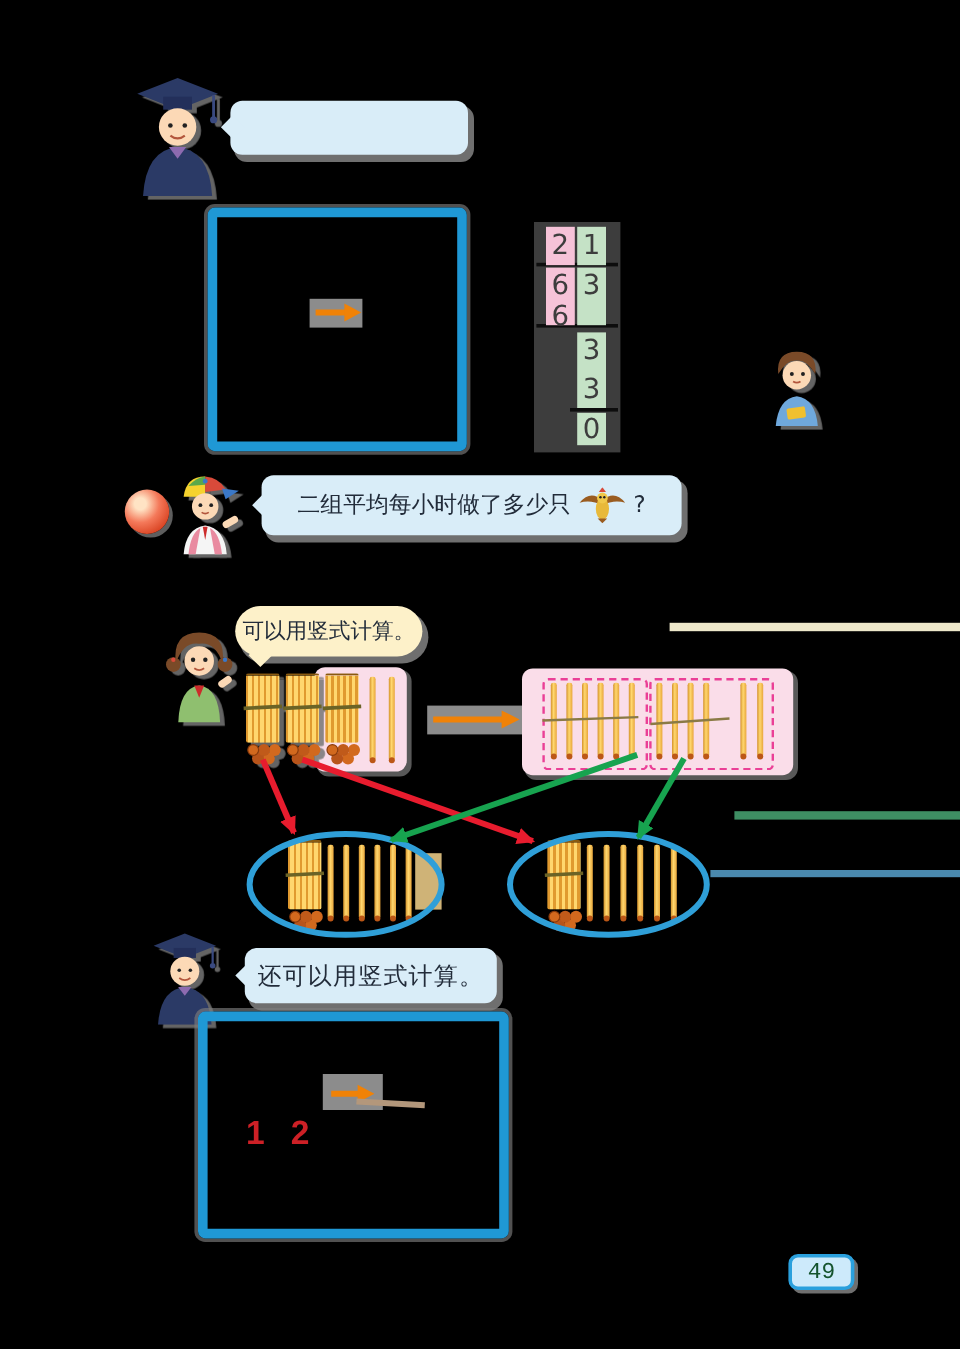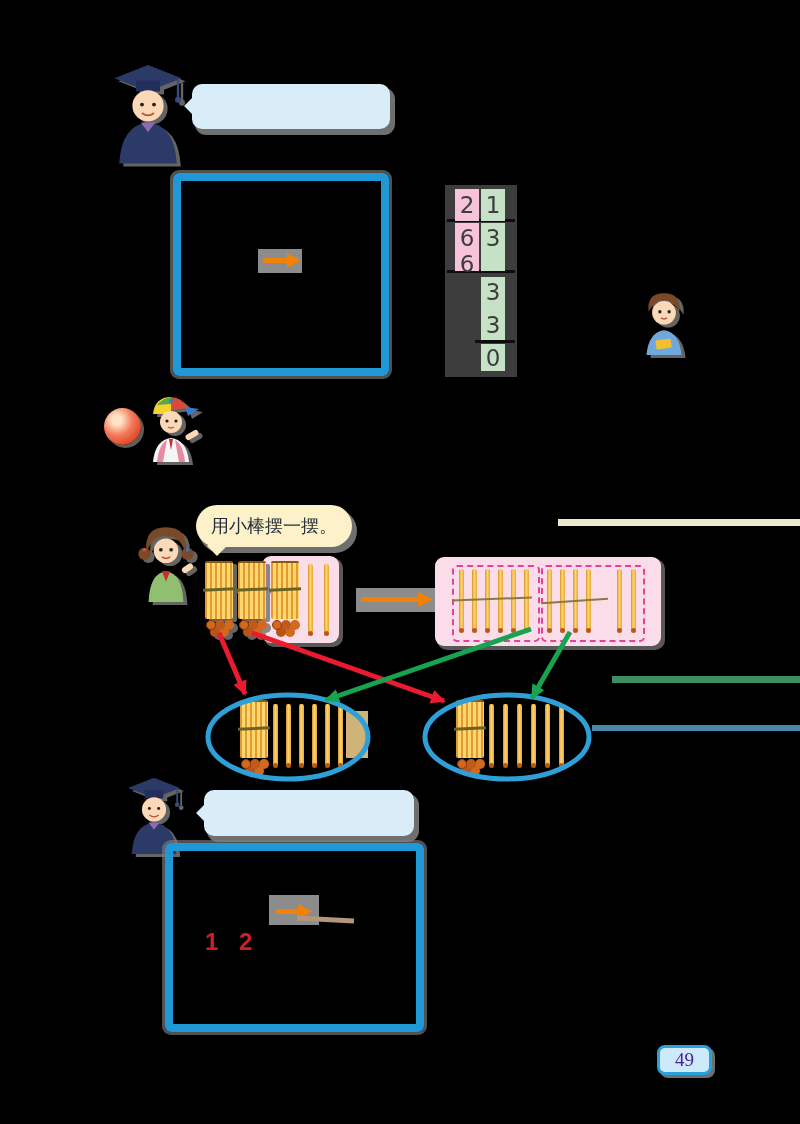--- a/index.html
+++ b/index.html
@@ -48,27 +48,27 @@
 
   .panel{position:absolute;background:var(--panel_pink);border-radius:9px;
          box-shadow:3px 3px 0 1px rgba(118,118,118,.75);}
   .dashed{position:absolute;border:2px dashed var(--dashed_magenta);border-radius:5px;}
   .string{position:absolute;height:2px;background:#8a7a45;z-index:4;}
 
   .grayband{position:absolute;background:#8c8c8c;}
   .tanline{position:absolute;height:5px;background:#b3977b;}
   .decor{position:absolute;}
 
-  .rednum{position:absolute;color:var(--red_number);font-size:24px;font-weight:bold;
+  .rednum{position:absolute;color:var(--red_number);font-size:28px;font-weight:bold;
           letter-spacing:7px;font-family:"Liberation Sans",sans-serif;}
 
   .badge{position:absolute;left:657px;top:1045px;width:55px;height:30px;border-radius:8px;
          border:3px solid var(--page_badge_border);background:var(--page_badge_fill);
-         display:flex;align-items:center;justify-content:center;font-size:19px;color:#4c1d95;
-         font-family:Liberation Serif, serif;box-shadow:3px 3px 0 #6f6f6f;box-sizing:border-box;}
+         display:flex;align-items:center;justify-content:center;font-size:19px;color:#14532d;
+         font-family:Liberation Mono, monospace;box-shadow:3px 3px 0 #6f6f6f;box-sizing:border-box;}
 
   .ball{position:absolute;left:104px;top:408px;width:37px;height:37px;border-radius:50%;
         background:radial-gradient(circle at 35% 32%,#ffe3c4 0 14%,#f4795a 45%,#d8401f 80%);
         box-shadow:3px 3px 0 rgba(118,118,118,.8);}
 
   svg{display:block;}
   .overlay{position:absolute;left:0;top:0;z-index:5;pointer-events:none;}
 </style>
 </head>
 <body>
@@ -154,24 +154,38 @@
       <circle cx="24" cy="29" r="1.6" fill="#222"></circle>
         <circle cx="33" cy="29" r="1.6" fill="#222"></circle>
       <path d="M25,35 Q28,37 31,35" stroke="#b3563c" fill="none" stroke-width="1.4"></path>
       <path d="M10,70 Q12,48 28,46 Q44,48 46,70 Z" fill="#f5f5f5"></path>
       <path d="M14,70 Q16,52 24,48 L20,70 Z" fill="#e98aa0"></path>
       <path d="M42,70 Q40,52 32,48 L36,70 Z" fill="#e98aa0"></path>
       <polygon points="26,47 30,47 28,58" fill="#cc2b2b"></polygon>
       <rect x="42" y="40" width="14" height="6" rx="3" fill="#fcd9b6" transform="rotate(-30 49 43)"></rect>
     </svg>
   </div>
+  <div class="bubble blue" style="left:218px;top:396px;width:350px;height:50px;font-size:19px;gap:6px;">
+    <span class="tail blue" style="left:-5px;top:18px;"></span>
+    <span>二组平均每小时做了多少只</span>
+    <svg width="40" height="30" viewBox="0 0 40 30">
+      <path d="M1,13 Q10,2 20,11 Q30,2 39,13 Q30,10 20,15 Q10,10 1,13 Z" fill="#9a5c20"></path>
+      <ellipse cx="20" cy="18" rx="5.5" ry="9" fill="#e8b93a"></ellipse>
+      <polygon points="16,26 24,26 20,30" fill="#9a5c20"></polygon>
+      <circle cx="20" cy="9" r="4.5" fill="#f0c84a"></circle>
+      <polygon points="17,4 23,4 20,0" fill="#d84a3a"></polygon>
+      <circle cx="18.4" cy="8.4" r="1" fill="#222"></circle>
+        <circle cx="21.6" cy="8.4" r="1" fill="#222"></circle>
+    </svg>
+    <span>?</span>
+  </div>
 
   <div class="bubble yellow" style="left:196px;top:505px;width:156px;height:42px;border-radius:22px;font-size:18px;">
     <span class="tail yellow" style="left:14px;top:34px;"></span>
-    <span>用小棒摆一摆。</span>
+    <span>可以用竖式计算。</span>
   </div>
   <div class="abs halo" style="left:134px;top:520px;">
     <svg width="64" height="82" viewBox="0 0 62 80">
       <circle cx="10" cy="33" r="6" fill="#7a4a28"></circle>
         <circle cx="52" cy="33" r="6" fill="#7a4a28"></circle>
       <circle cx="10" cy="29" r="1.8" fill="#d84a3a"></circle>
         <circle cx="52" cy="29" r="1.8" fill="#3a78c8"></circle>
       <path d="M12,32 Q9,7 31,7 Q53,7 50,32 Q44,14 31,16 Q18,14 12,32 Z" fill="#7a4a28"></path>
       <circle cx="31" cy="30" r="12" fill="#fcd9b6"></circle>
       <circle cx="26" cy="29" r="1.8" fill="#222"></circle>
@@ -293,20 +307,21 @@
       <circle cx="30" cy="36" r="13" fill="#fcd9b6"></circle>
       <circle cx="25" cy="35" r="1.6" fill="#222"></circle>
         <circle cx="35" cy="35" r="1.6" fill="#222"></circle>
       <path d="M25,42 Q30,46 35,42" stroke="#b3563c" fill="none" stroke-width="1.5"></path>
       <path d="M6,84 Q8,52 30,50 Q52,52 54,84 Z" fill="#2b3a66"></path>
       <path d="M24,50 L30,58 L36,50 Z" fill="#8d6bb0"></path>
     </svg>
   </div>
   <div class="bubble blue" style="left:204px;top:790px;width:210px;height:46px;font-size:20px;letter-spacing:1px;">
     <span class="tail blue" style="left:-5px;top:16px;"></span>
+    <span>还可以用竖式计算。</span>
   </div>
 
   <div class="frame" style="left:165px;top:843px;width:259px;height:189px;box-sizing:border-box;"></div>
   <div class="grayband" style="left:269px;top:895px;width:50px;height:30px;"></div>
   <svg class="abs" style="left:274px;top:903px;" width="38" height="17" viewBox="0 0 38 17">
     <line x1="2" y1="8.5" x2="25" y2="8.5" stroke="#f08207" stroke-width="5"></line>
     <polygon points="24,1 38,8.5 24,16" fill="#f08207"></polygon>
   </svg>
   <div class="tanline" style="left:297px;top:917px;width:57px;transform:rotate(3deg);"></div>
   <div class="rednum" style="left:205px;top:928px;">1 2</div>

